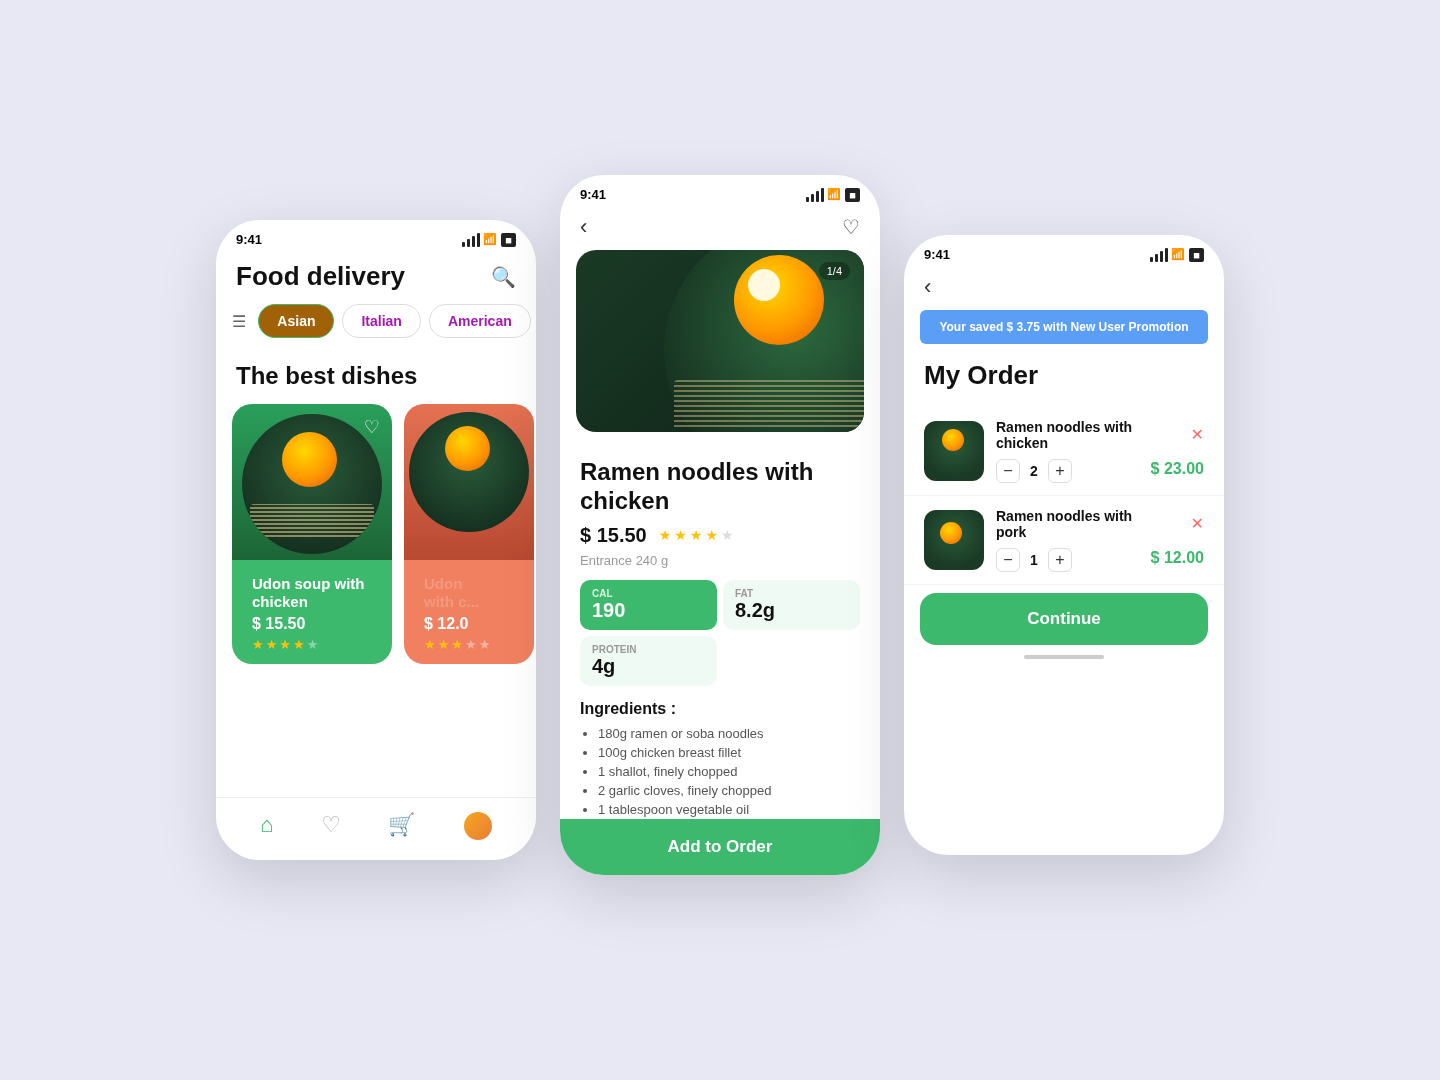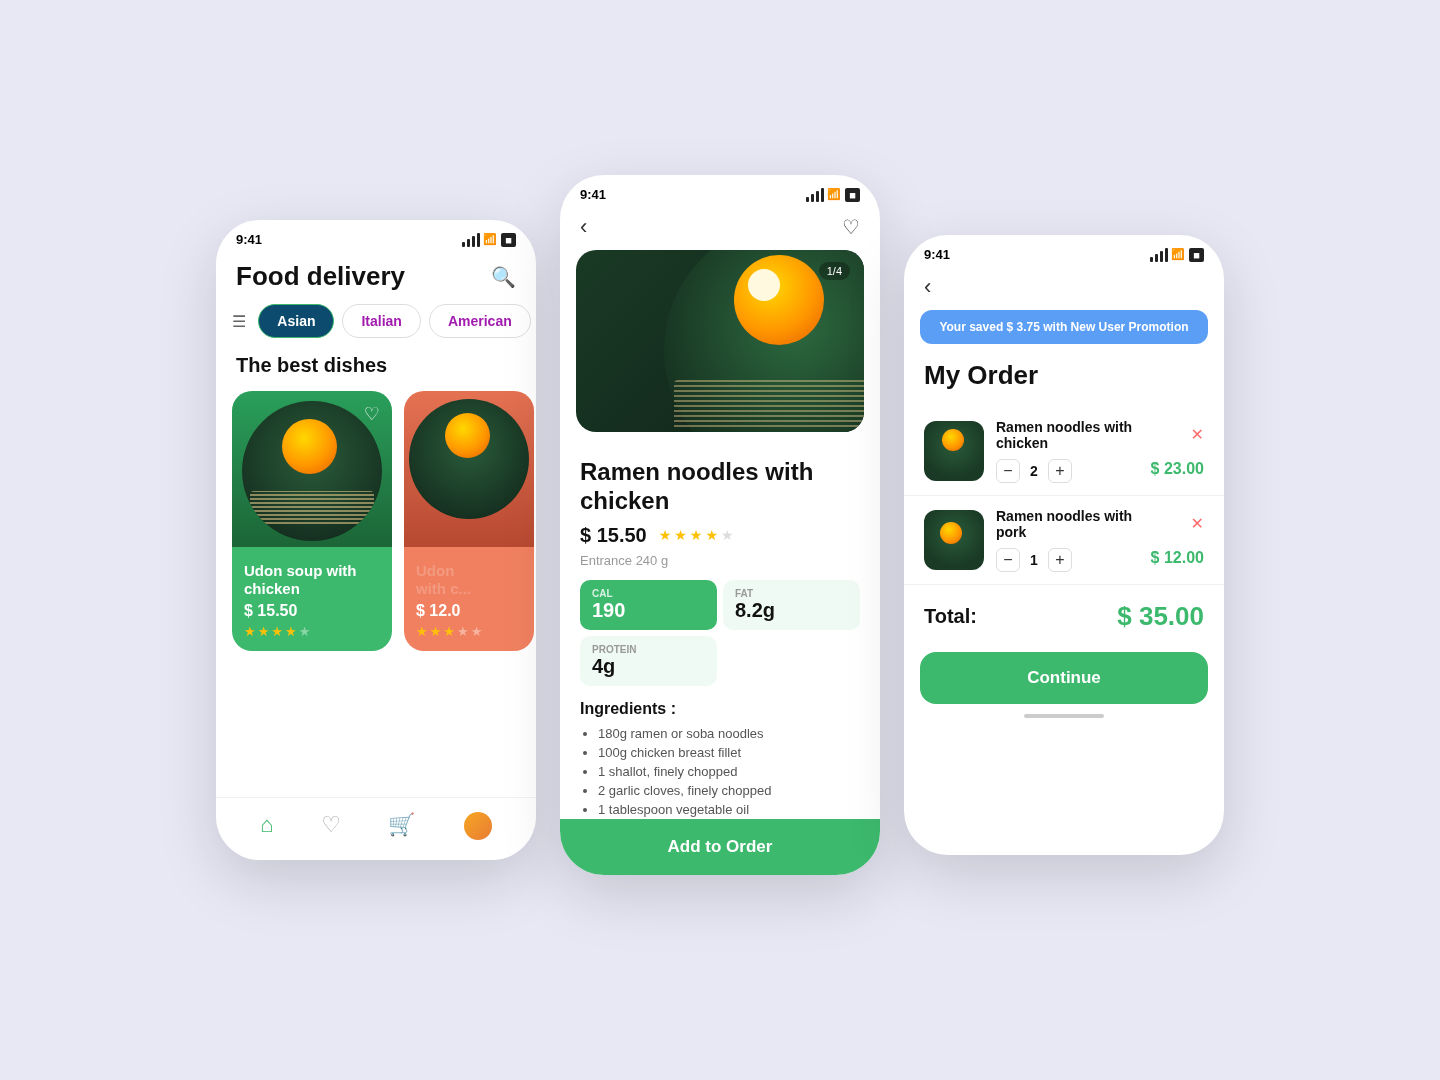--- a/index.html
+++ b/index.html
@@ -69,30 +69,31 @@
       padding: 8px 18px;
       border-radius: 24px;
       font-size: 14px;
       font-weight: 600;
       cursor: pointer;
       border: 1.5px solid #ddd;
       background: #fff;
       color: #a21caf;
     }
     .tab-btn.active {
-      background: #0c4a6e;
+      background: #a16207;
       color: #fff;
       border-color: #3cb96d;
     }
 
     .section-title {
-      font-size: 20px;
+      font-size: 24px;
       font-weight: 700;
       color: #111;
       padding: 4px 20px 14px;
+      margin-top: 8px;
     }
 
     .dish-cards {
       display: flex;
       gap: 12px;
       padding: 0 16px;
       overflow: hidden;
     }
     .dish-card {
       border-radius: 20px;
@@ -104,21 +105,21 @@
     .dish-card-2 { width: 130px; height: 260px; background: #f08060; }
 
     .heart-icon {
       position: absolute;
       top: 12px; right: 12px;
       font-size: 18px; color: rgba(255,255,255,0.9);
     }
 
     .dish-info {
       position: absolute;
-      bottom: 0; left: 0; right: 0;
+      bottom: 0; left: 8px; right: 0;
       padding: 12px;
       color: #fff;
     }
     .dish-name { font-size: 15px; font-weight: 700; line-height: 1.2; margin-bottom: 4px; }
     .dish-price { font-size: 16px; font-weight: 700; margin-bottom: 4px; }
     .stars { display: flex; gap: 2px; font-size: 13px; }
     .star-filled { color: #ffc107; }
     .star-empty { color: rgba(255,255,255,0.4); }
 
     
@@ -193,21 +194,21 @@
     }
 
     .promo-banner {
       background: #5b9ef5;
       color: #fff;
       text-align: center;
       font-size: 12px;
       font-weight: 600;
       padding: 10px 0;
       margin: 0 16px;
-      border-radius: 12px;
+      border-radius: 6px;
       margin-bottom: 16px;
     }
 
     .my-order-title { font-size: 26px; font-weight: 800; color: #111; padding: 0 20px 16px; }
 
     .order-item {
       display: flex;
       align-items: center;
       padding: 12px 20px;
       border-bottom: 1px solid #f2f2f2;
@@ -491,22 +492,18 @@
           <span class="qty-num">1</span>
           <button class="qty-btn">+</button>
         </div>
       </div>
       <div class="item-col">
         <span class="remove-btn">✕</span>
         <span class="item-price">$ 12.00</span>
       </div>
     </div>
 
-    <div class="total-row">
-      <div class="total-label">Total:</div>
-      <div class="total-price">$ 35.00</div>
-    </div>
 
     <button class="continue-btn">Continue</button>
     <div class="bottom-bar"></div>
   </div>
 
 </div>
 
 </body></html>

